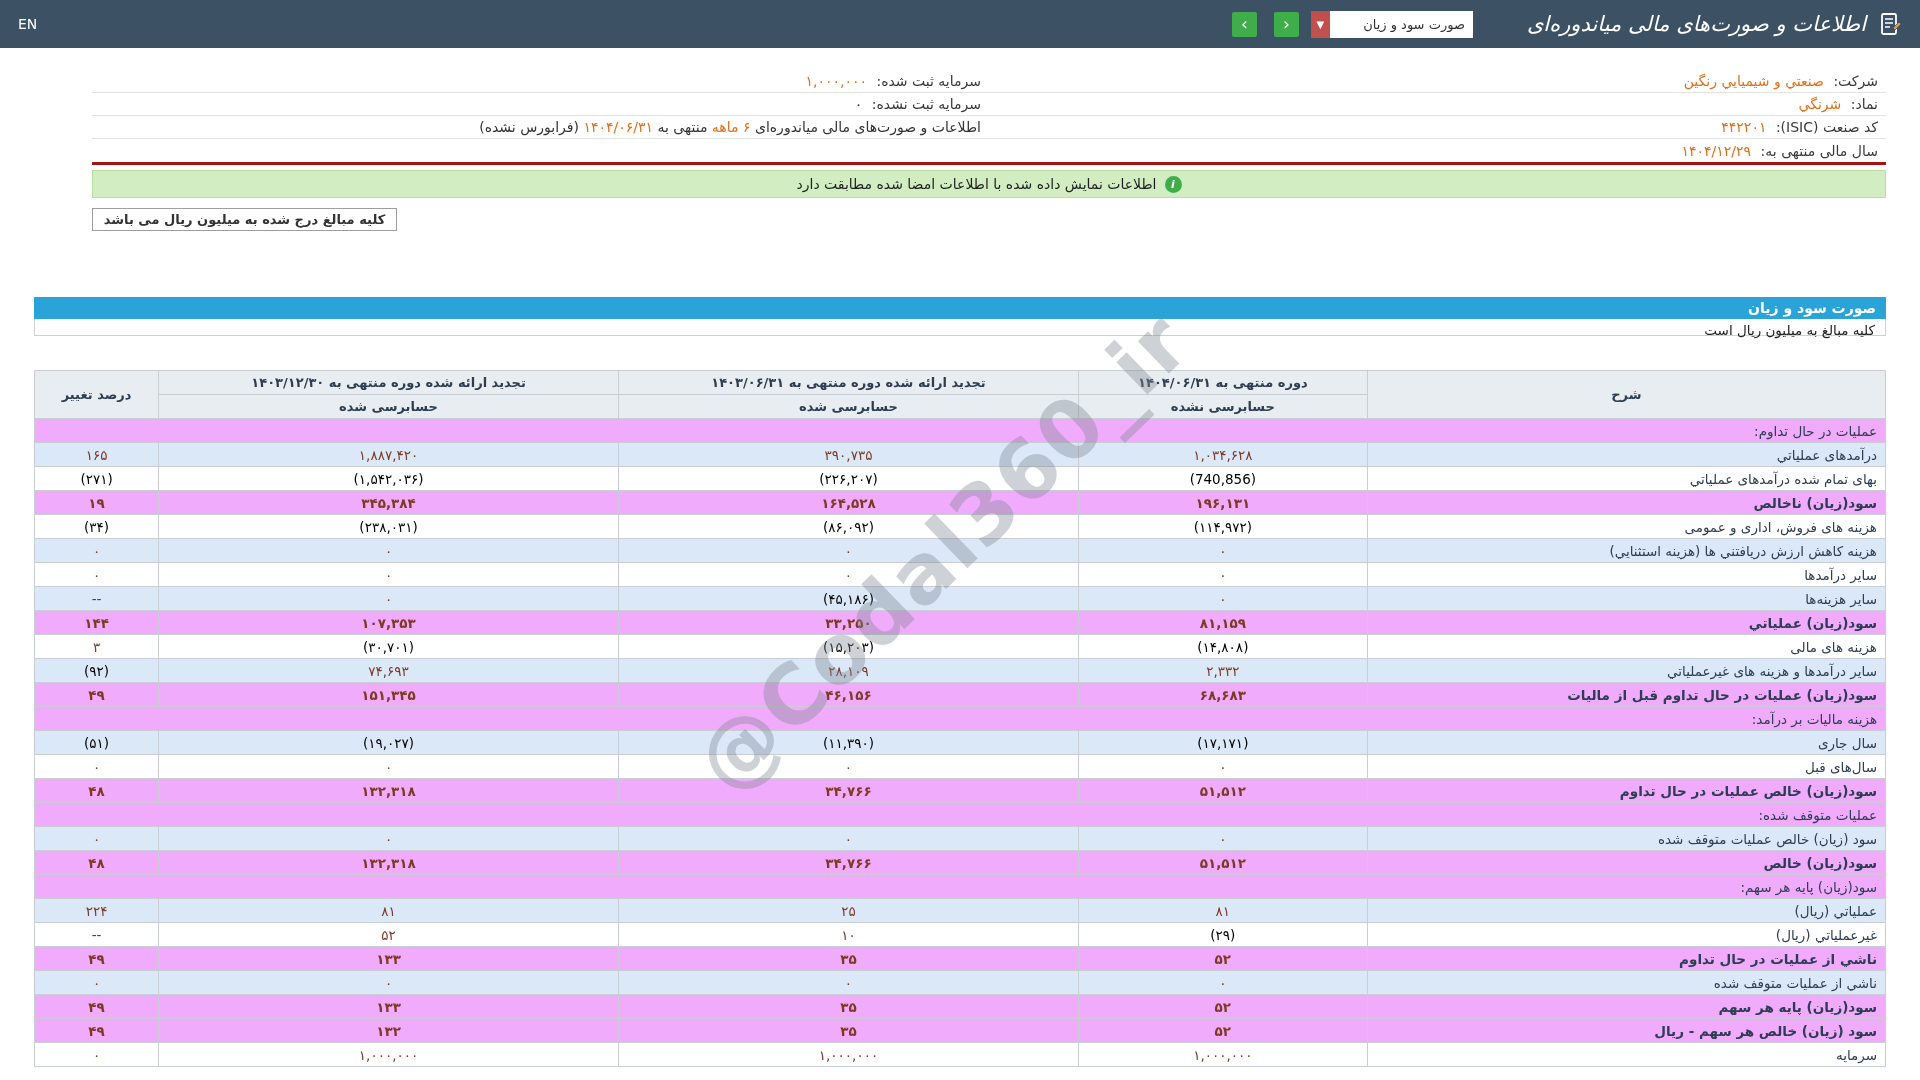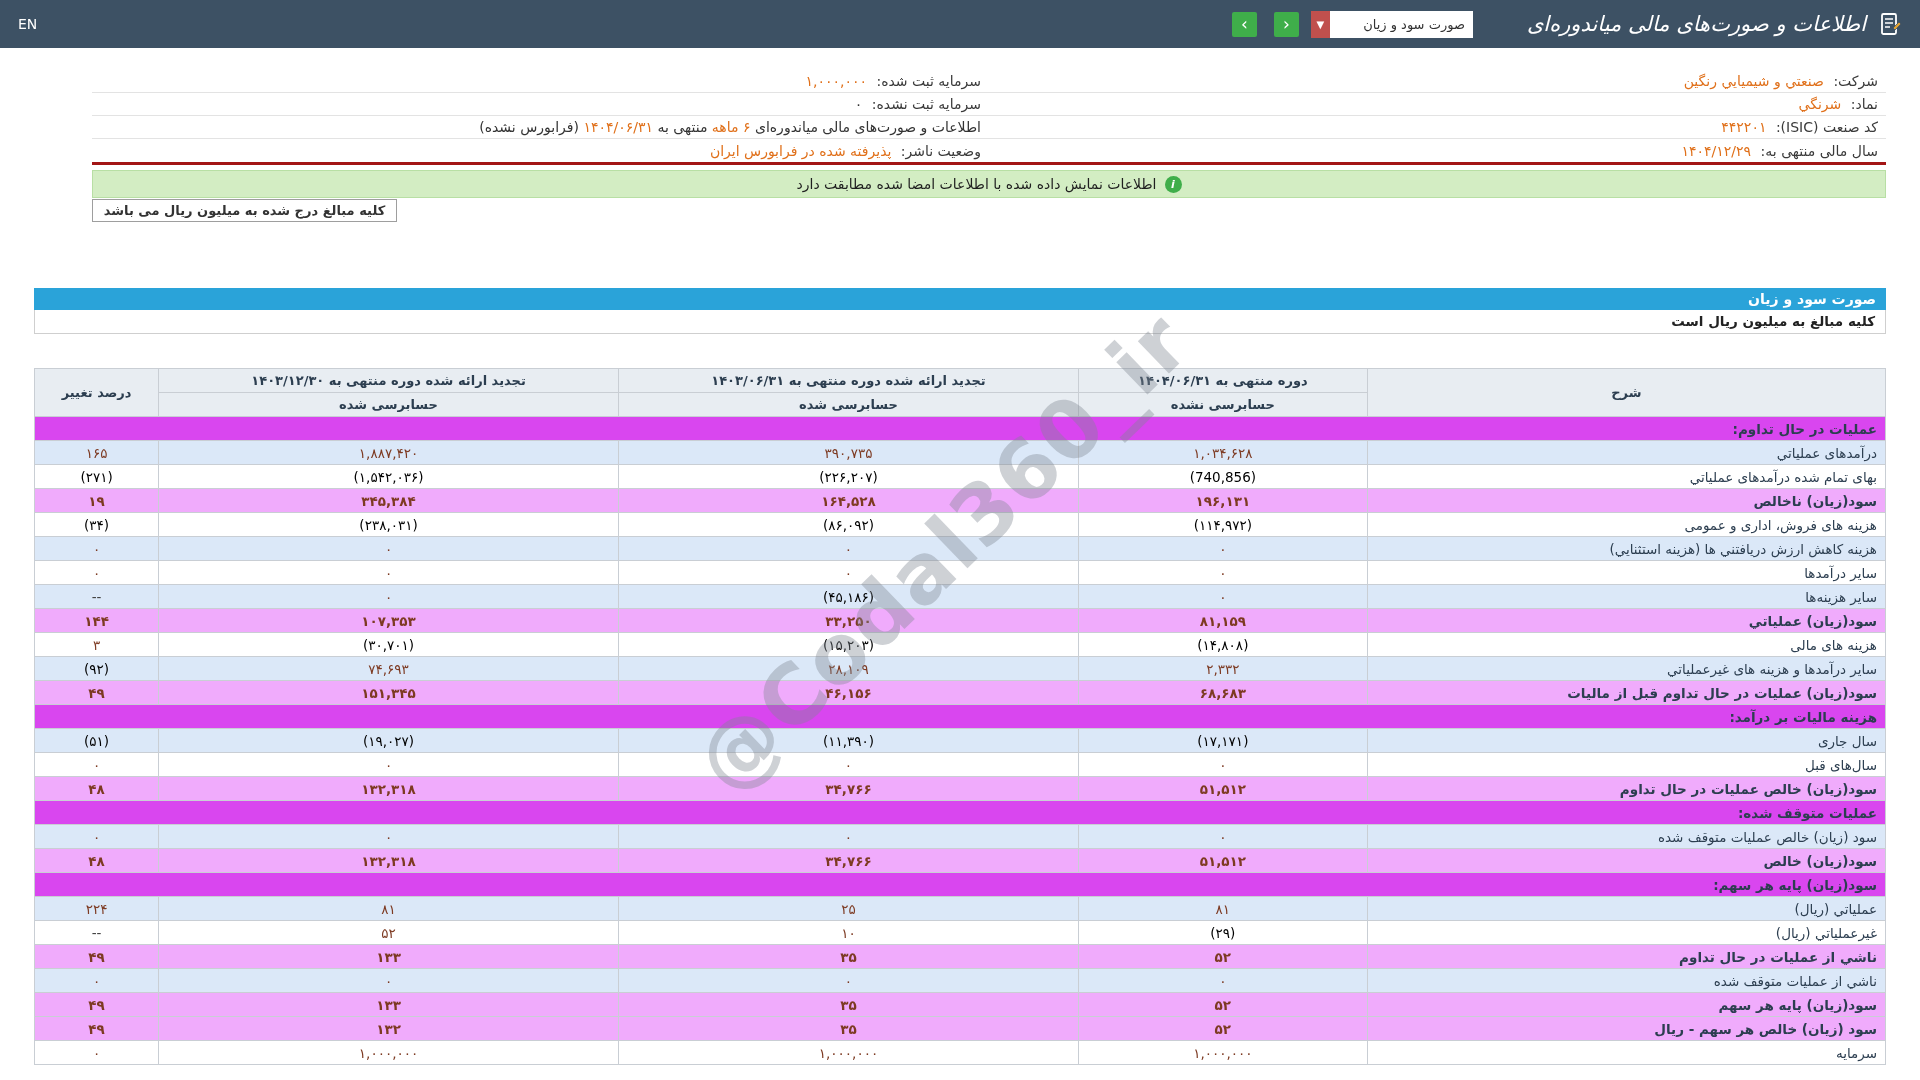--- a/index.html
+++ b/index.html
@@ -57,44 +57,44 @@
     display: flex; align-items: center; justify-content: center; gap: 8px;
     font-size: 14px; color: #1f1f1f;
   }
   .info-icon {
     width: 17px; height: 17px; border-radius: 50%; background: #3fae4a; color: #fff;
     font-size: 11px; font-weight: bold; font-style: italic;
     display: flex; align-items: center; justify-content: center; flex: 0 0 auto;
   }
 
   .amounts-note {
-    margin-top: 1px; width: 305px; margin-inline-start: auto;
+    margin-top: 10px; width: 305px; margin-inline-start: auto;
     border: 1px solid #9e9e9e; background: #fff; text-align: center;
     font-size: 13px; font-weight: bold; color: #333; padding: 3px 6px;
   }
 
   
   .statement-section { margin-top: 66px; }
   .stmt-title {
     background: #2aa3d9; color: #fff; font-weight: bold; font-size: 14px;
     height: 22px; display: flex; align-items: center; padding: 0 10px;
   }
   .stmt-subtitle {
     border: 1px solid #cfcfcf; border-top: none; background: #fff;
-    font-weight: bold; font-size: 13.5px; color: #222; padding: 3px 10px; height: 24px;
+    font-weight: normal; font-size: 13.5px; color: #222; padding: 3px 10px; height: 17px;
   }
 
   table.fin { width: 100%; border-collapse: collapse; margin-top: 34px; font-size: 13.5px; table-layout: fixed; }
   .fin th, .fin td { border: 1px solid #c9ced4; padding: 2px 8px; height: 24px; overflow: hidden; white-space: nowrap; }
   .fin thead th { background: #e8edf2; color: #2c3e50; font-weight: bold; font-size: 13px; text-align: center; }
   .fin td.desc { text-align: right; color: #2c3e50; margin-left: 37px; }
   .fin td.num { text-align: center; color: #7d3a22; direction: ltr; }
   .fin td.num.neg { color: #000000; }
   .fin td.num.dash { color: #444; }
-  .fin td.section { background: #d946ef; font-weight: bold; color: #2c3e50; }
+  .fin td.section { background: #f0abfc; font-weight: normal; color: #2c3e50; }
   tr.row-blue td { background: #dbe8f8; }
   tr.row-yellow td { background: #f0abfc; font-weight: bold; }
   tr.row-white td { background: #ffffff; }
 
   .watermark {
     position: absolute; top: 505px; left: 620px;
     transform: rotate(-44deg);
     font-size: 82px; font-weight: bold; letter-spacing: 2px;
     color: rgba(125, 135, 145, 0.38);
     direction: ltr; white-space: nowrap;
@@ -165,24 +165,20 @@
           <span>منتهی به</span>
           <span class="orange">۱۴۰۴/۰۶/۳۱</span>
           <span>(فرابورس نشده)</span>
         </div>
       </div>
 
       <div class="info-row">
         <div class="info-cell">
           <span class="lbl">سال مالی منتهی به:</span>
           <span class="orange">۱۴۰۴/۱۲/۲۹</span>
-        </div>
-        <div class="info-cell">
-          <span class="lbl">وضعیت ناشر:</span>
-          <span class="orange">پذیرفته شده در فرابورس ایران</span>
         </div>
       </div>
 
     </div>
 
     <div class="banner">
       <span class="info-icon">i</span>
       <span>اطلاعات نمایش داده شده با اطلاعات امضا شده مطابقت دارد</span>
     </div>
 

